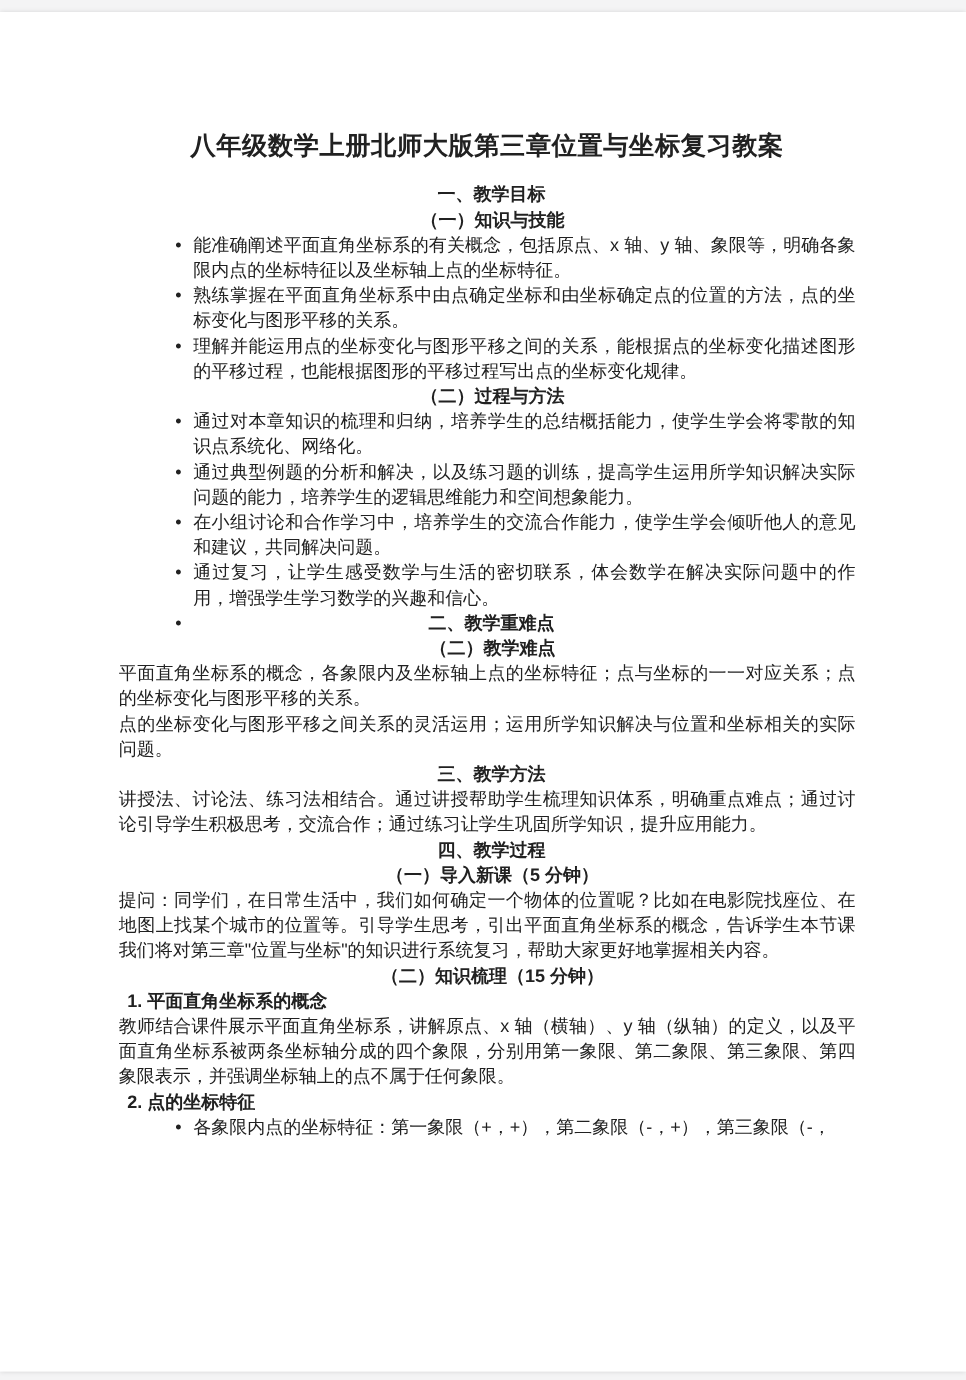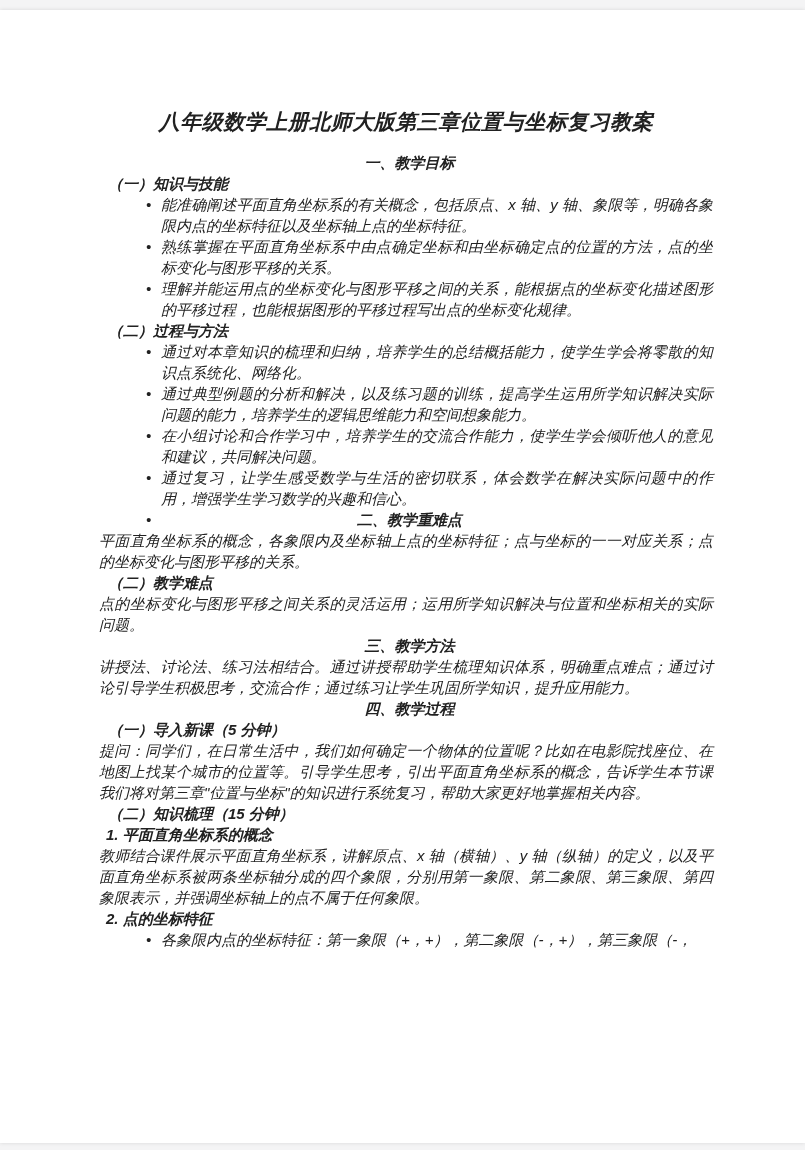--- a/index.html
+++ b/index.html
@@ -23,21 +23,20 @@
     position: absolute;
     top: 10px;
     left: 0;
     width: 805px;
     height: 1133px;
     background: #ffffff;
     box-shadow: 0 0 4px rgba(0,0,0,0.12);
     box-sizing: border-box;
     padding: 97px 92px 0 99px;
     color: #212121;
-    font-style: italic;
   }
   .title {
     font-size: 21px;
     line-height: 30px;
     font-weight: bold;
     text-align: center;
     margin: 0 0 15px 0;
     letter-spacing: 0.5px;
   }
   .blk {
@@ -48,21 +47,21 @@
     text-justify: inter-ideograph;
   }
   .h1 {
     font-weight: bold;
     padding-left: 7px;
     text-align: center;
   }
   .h2 {
     font-weight: bold;
     padding-left: 9px;
-    text-align: left;
+    text-align: center;
   }
   .h3 {
     font-weight: bold;
     padding-left: 7px;
     text-align: left;
   }
   .bullet {
     position: relative;
     padding-left: 62px;
   }
@@ -116,22 +115,22 @@
 
     <div class="blk bullet">
       <span class="marker">•</span>
       <span>通过复习，让学生感受数学与生活的密切联系，体会数学在解决实际问题中的作用，增强学生学习数学的兴趣和信心。</span>
     </div>
     <div class="blk bullet">
       <span class="marker">•</span>
     </div>
 
     <div class="blk h1">二、教学重难点</div>
+    <div class="blk h2">（二）教学难点</div>
     <div class="blk">平面直角坐标系的概念，各象限内及坐标轴上点的坐标特征；点与坐标的一一对应关系；点的坐标变化与图形平移的关系。</div>
-    <div class="blk h2">（二）教学难点</div>
     <div class="blk">点的坐标变化与图形平移之间关系的灵活运用；运用所学知识解决与位置和坐标相关的实际问题。</div>
 
     <div class="blk h1">三、教学方法</div>
     <div class="blk">讲授法、讨论法、练习法相结合。通过讲授帮助学生梳理知识体系，明确重点难点；通过讨论引导学生积极思考，交流合作；通过练习让学生巩固所学知识，提升应用能力。</div>
 
     <div class="blk h1">四、教学过程</div>
     <div class="blk h2">（一）导入新课（5 分钟）</div>
     <div class="blk">提问：同学们，在日常生活中，我们如何确定一个物体的位置呢？比如在电影院找座位、在地图上找某个城市的位置等。引导学生思考，引出平面直角坐标系的概念，告诉学生本节课我们将对第三章"位置与坐标"的知识进行系统复习，帮助大家更好地掌握相关内容。</div>
     <div class="blk h2">（二）知识梳理（15 分钟）</div>
     <div class="blk h3">1. 平面直角坐标系的概念</div>

